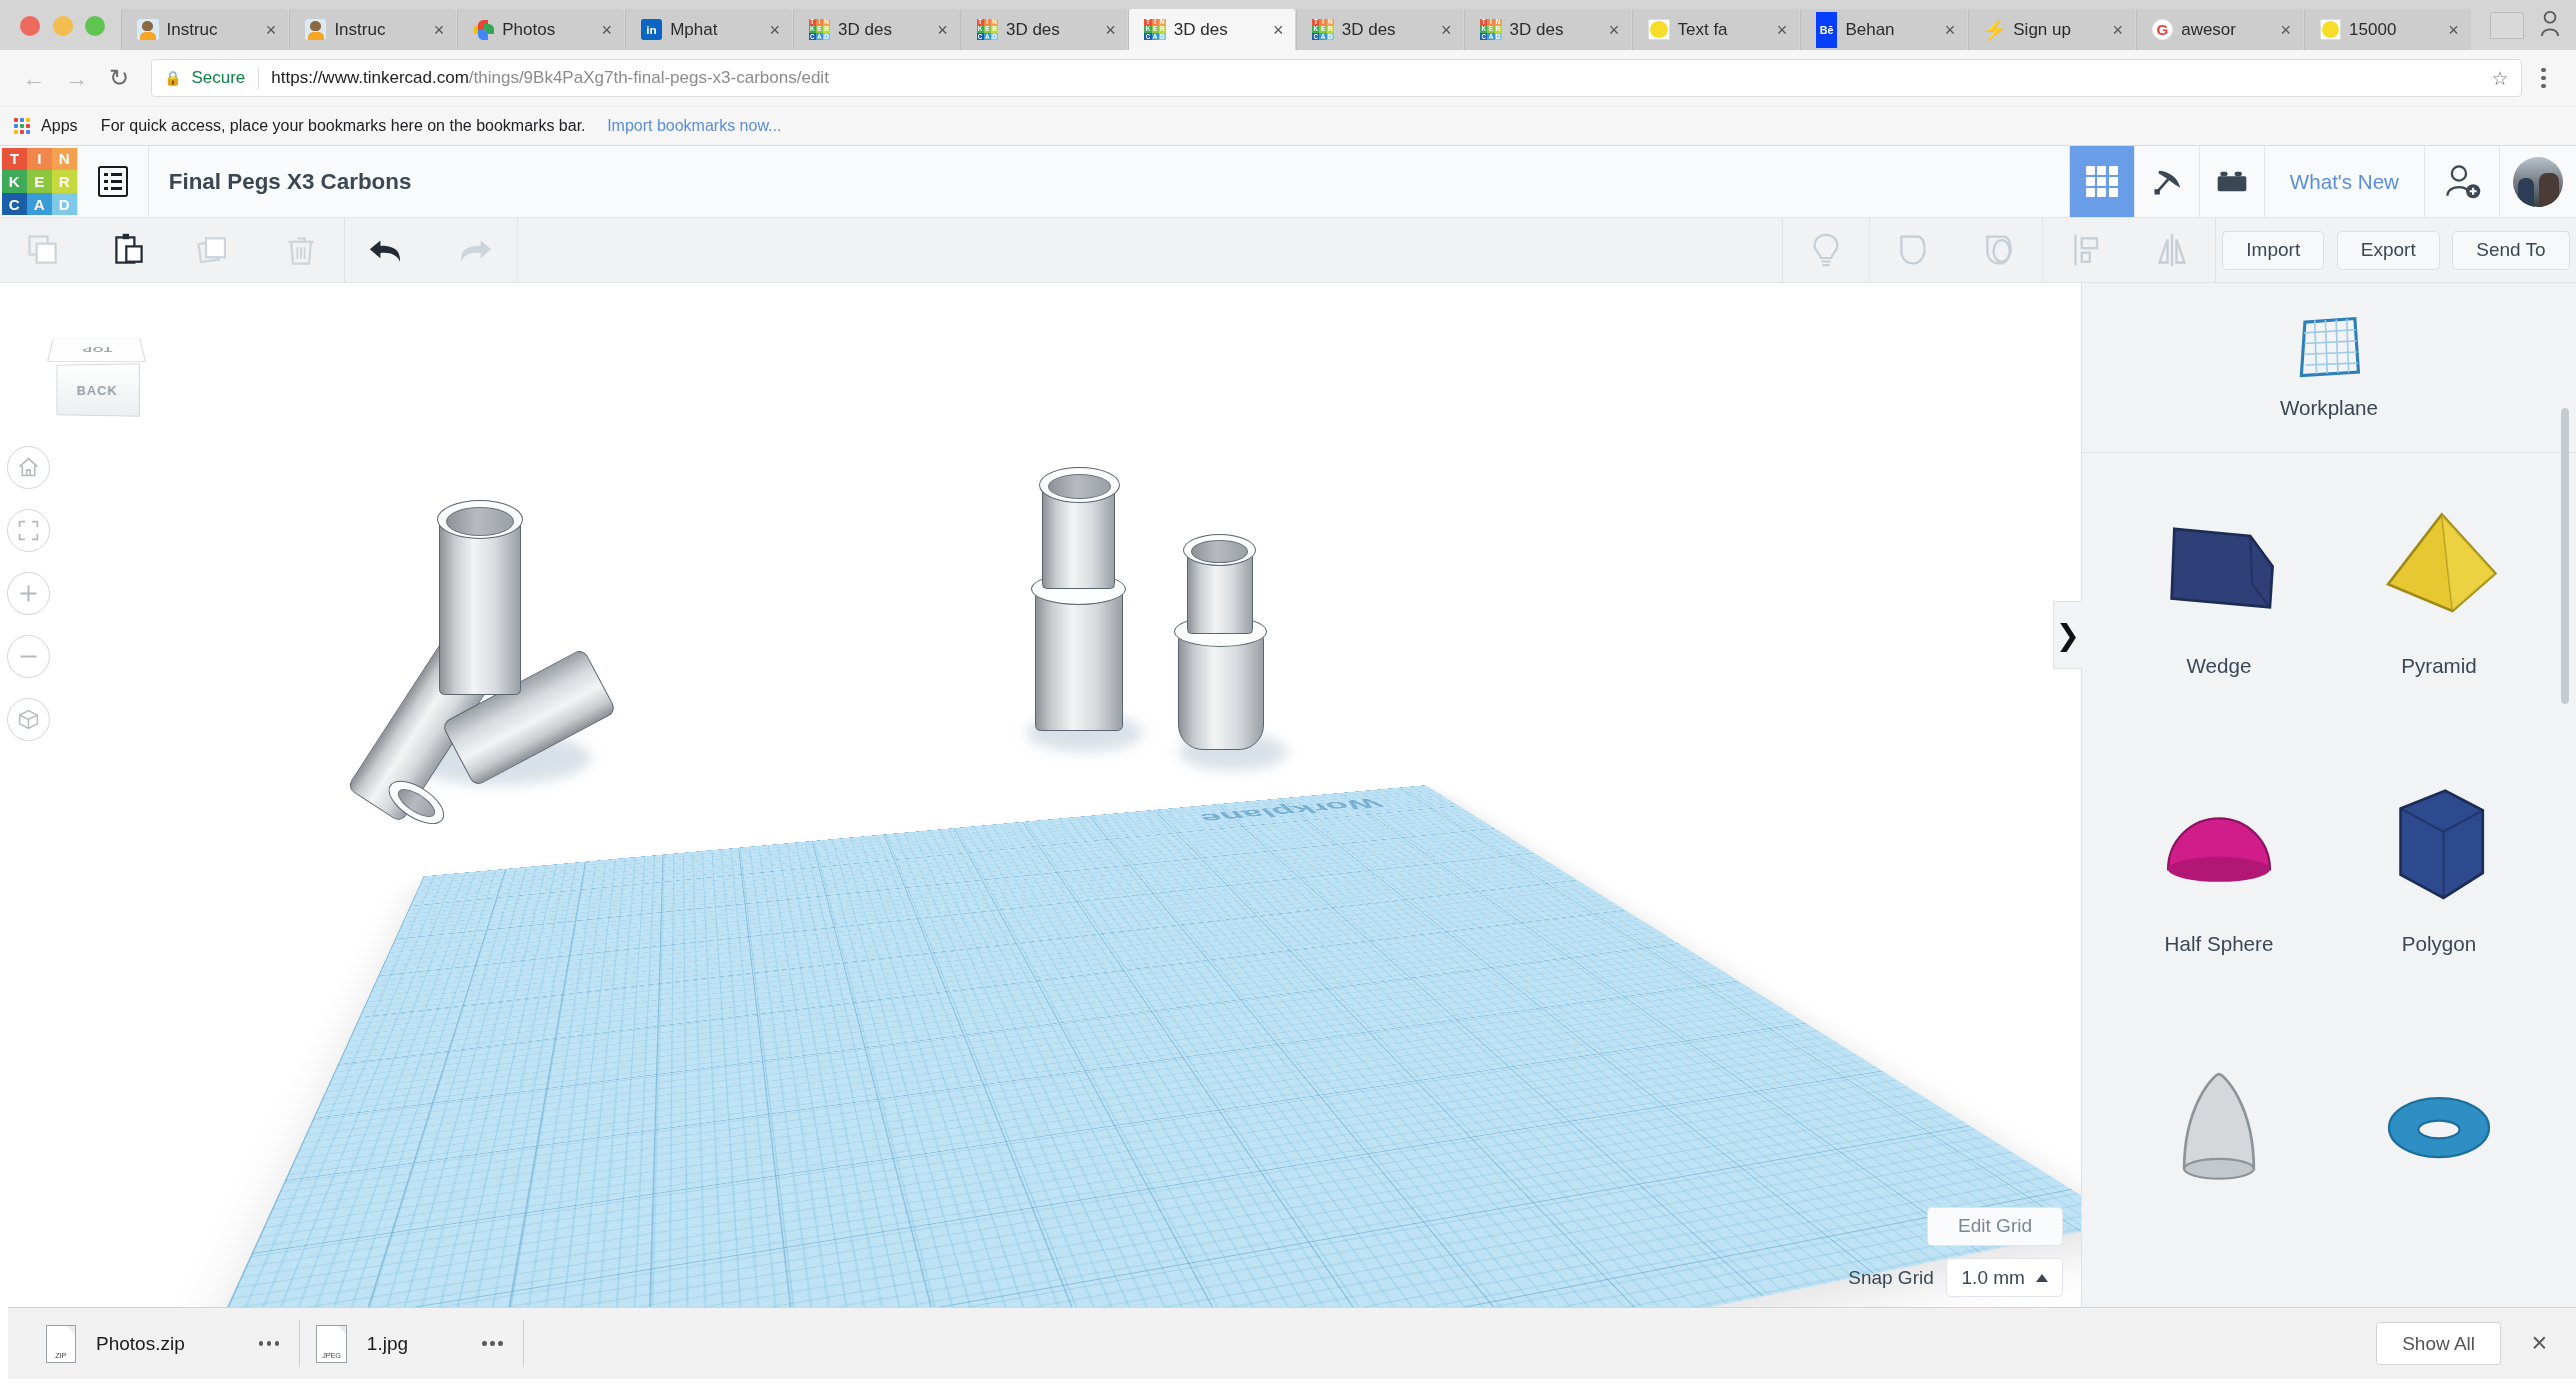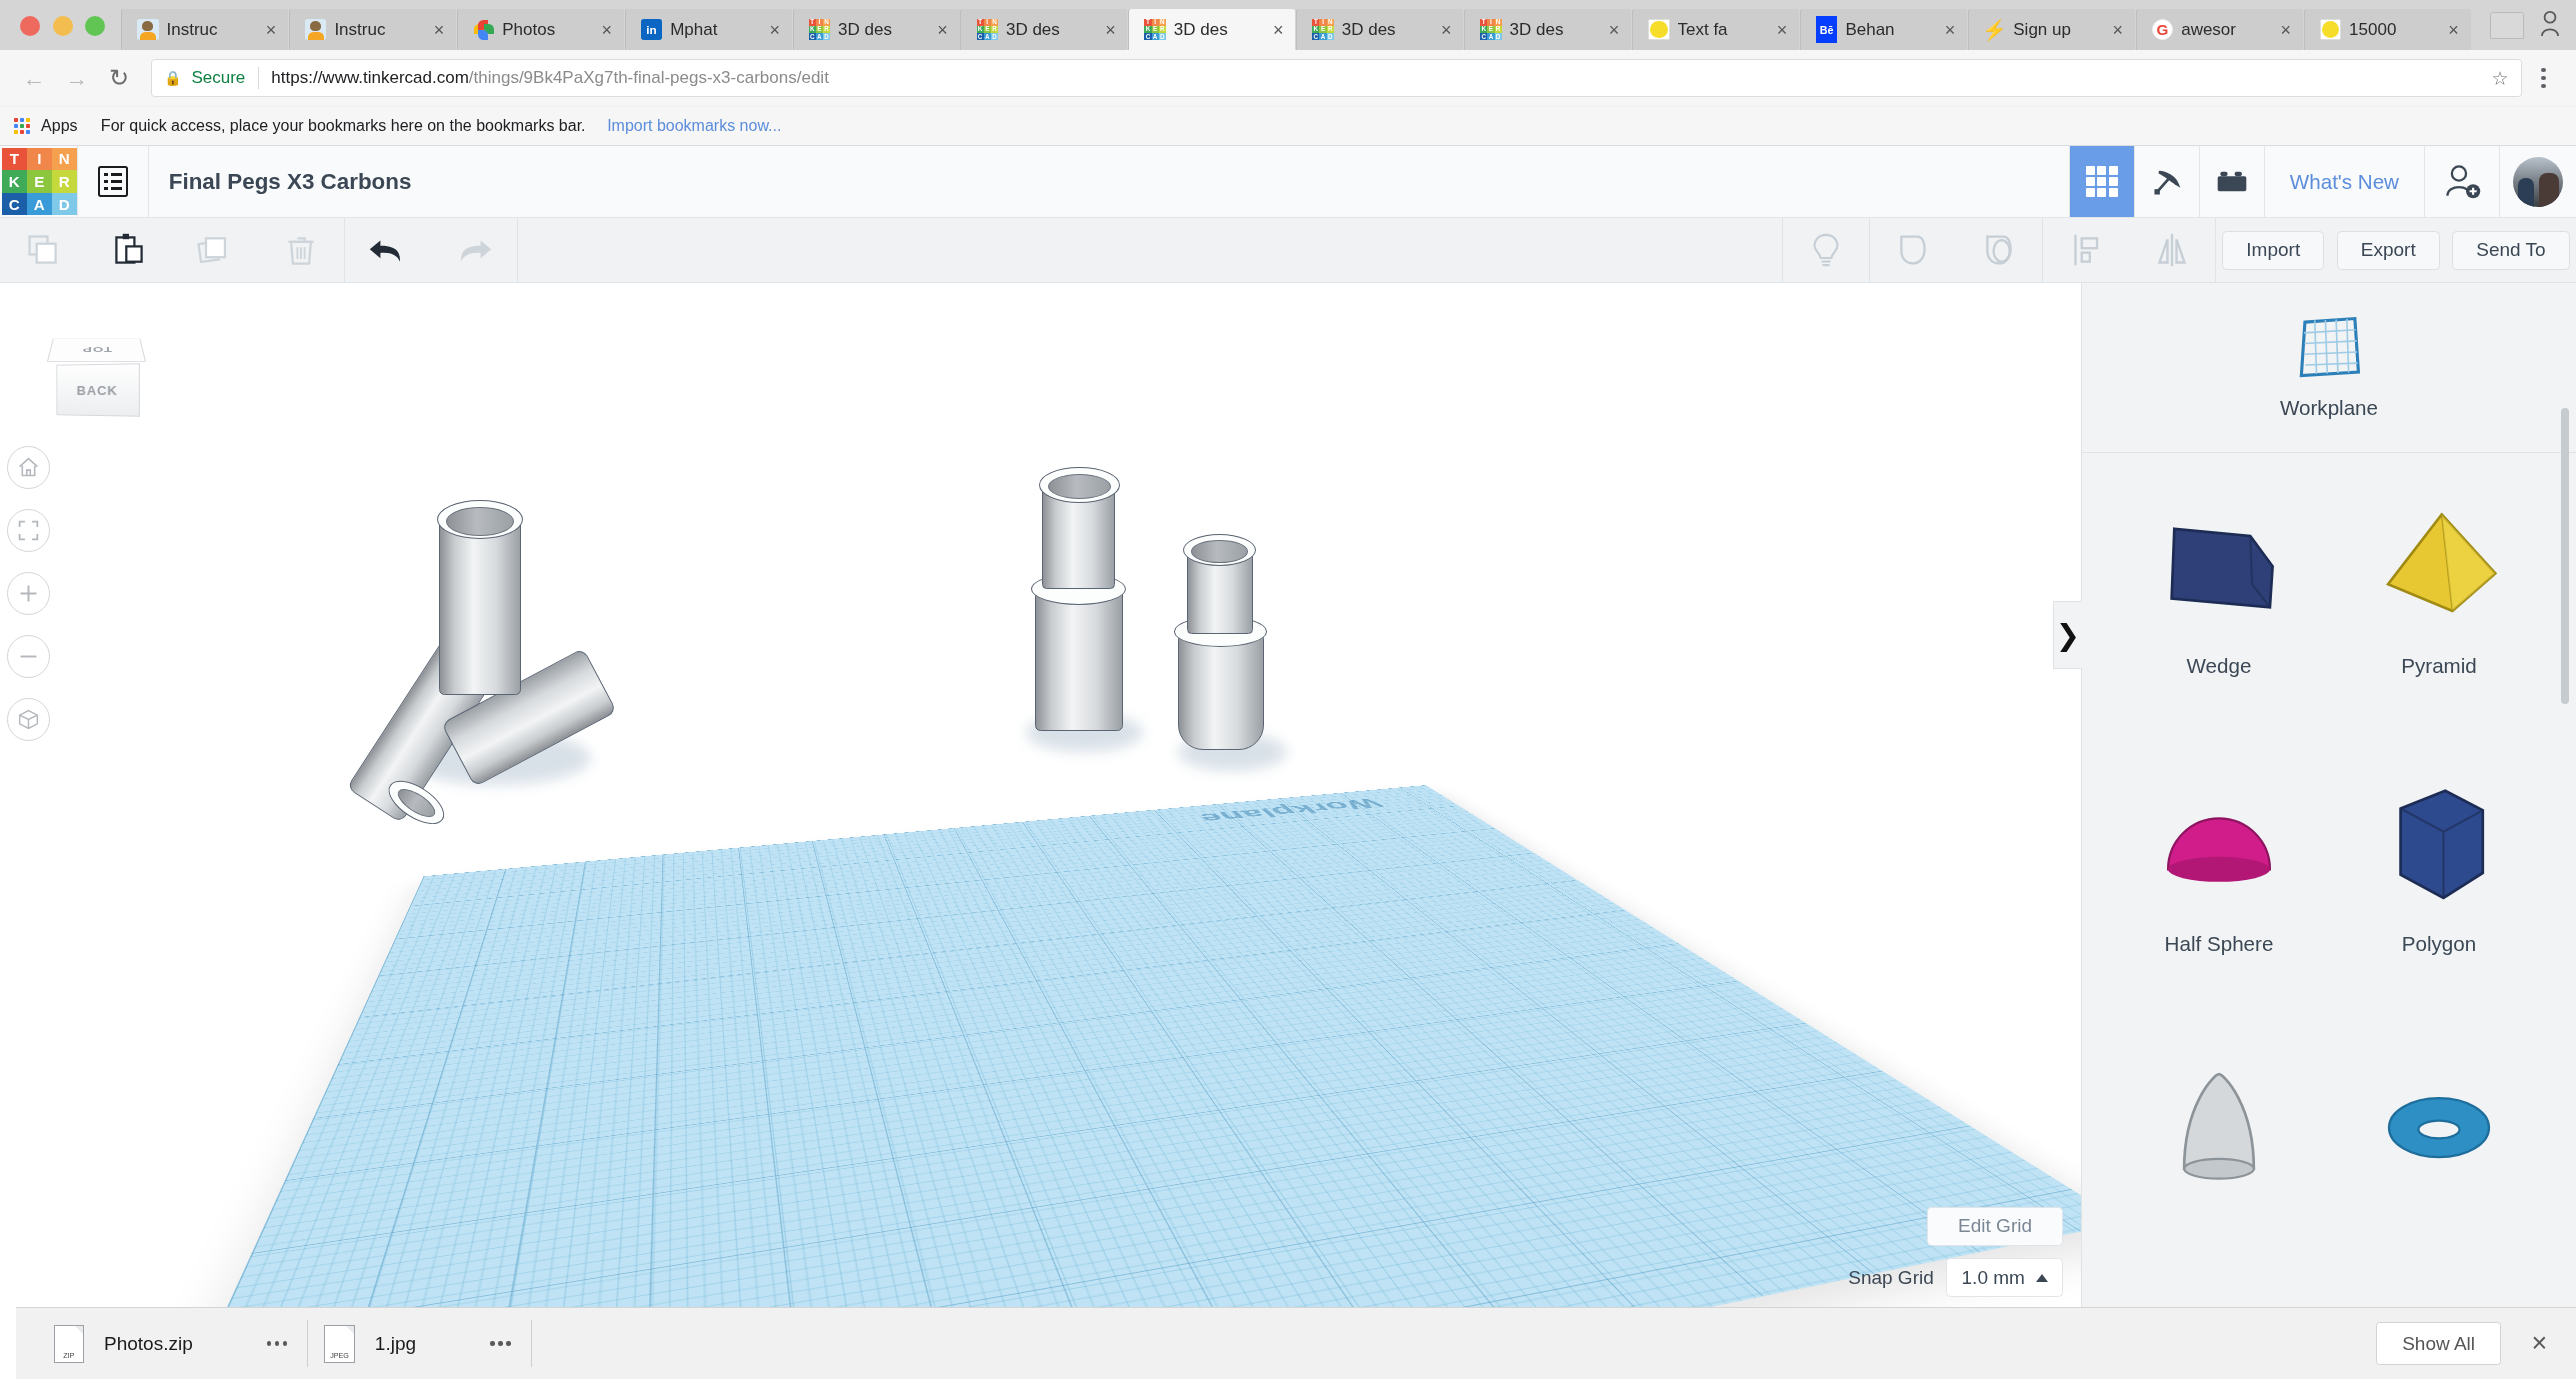--- a/index.html
+++ b/index.html
@@ -43,21 +43,21 @@
   .fav-tink { width: 21.5px; height: 21.5px; display: grid; grid-template-columns: repeat(3,1fr); grid-template-rows: repeat(3,1fr); }
   .fav-tink span { font-size: 6.3px; color: #fff; font-weight: bold; display: flex; align-items: center; justify-content: center; line-height: 1; }
   .fav-inst { width: 21.5px; height: 21.5px; background: #d9eaf5; border-radius: 2.7px; position: relative; overflow: hidden; }
   .fav-inst::before { content: ""; position: absolute; left: 5.4px; top: 2.7px; width: 10.8px; height: 10px; background: #8a6a42; border-radius: 50% 50% 40% 40%; }
   .fav-inst::after { content: ""; position: absolute; left: 2.7px; bottom: 0; width: 16px; height: 8px; background: #f5a623; border-radius: 5.4px 5.4px 0 0; }
   .fav-photos { width: 21.5px; height: 21.5px; position: relative; }
   .fav-photos i { position: absolute; width: 10px; height: 10px; border-radius: 5.4px 0 5.4px 0; display: block; }
   .fav-li { width: 21.5px; height: 21.5px; background: #0a66c2; border-radius: 2.7px; color: #fff; font-size: 11.7px; font-weight: bold; display: flex; align-items: center; justify-content: center; }
   .fav-smile { width: 21.5px; height: 21.5px; background: #fff; border-radius: 1.8px; position: relative; border: 0.9px solid #ddd; }
   .fav-smile .face { position: absolute; inset: 0.9px; border-radius: 50%; background: #f5dd2a; }
-  .fav-be { width: 21.5px; height: 27px; background: #053eff; color: #fff; font-size: 10.8px; font-weight: bold; display: flex; align-items: center; justify-content: center; }
+  .fav-be { width: 21.5px; height: 36px; background: #053eff; color: #fff; font-size: 10.8px; font-weight: bold; display: flex; align-items: center; justify-content: center; }
   .fav-bolt { width: 21.5px; height: 21.5px; display: flex; align-items: center; justify-content: center; color: #2ecc4a; font-size: 20px; line-height: 1; }
   .fav-g { width: 21.5px; height: 21.5px; border-radius: 50%; background: #fff; display: flex; align-items: center; justify-content: center; font-size: 15.2px; font-weight: bold; color: #ea4335; border: 0.9px solid #eee; }
 
   .topbar-right { display: flex; align-items: flex-end; padding: 0 12.5px 10.8px 0; gap: 12.5px; }
   .newtab-btn { width: 34px; height: 27px; border: 0.9px solid #bbb; background: #d9d9d9; border-radius: 2.7px 2.7px 0 0; }
   .profile-pill { width: 27px; height: 30.5px; display: flex; align-items: center; justify-content: center; }
 
   
   .urlbar {
     height: 57px; background: #f6f6f6;
@@ -244,21 +244,21 @@
   .rp-scroll { position: absolute; right: 7.2px; top: 125px; width: 8px; height: 296px; background: #c6cbcf; border-radius: 4.5px; }
   .collapse-tab {
     position: absolute; left: -29px; top: 318px; width: 29px; height: 68px;
     background: #f1f3f4; border: 0.9px solid #e0e3e6; border-right: none;
     display: flex; align-items: center; justify-content: center;
     font-size: 29px; color: #111; line-height: 1;
   }
 
   
   .downloads {
-    position: absolute; left: 16px; right: 0; bottom: 0; height: 72px;
+    position: absolute; left: 8px; right: 0; bottom: 0; height: 72px;
     background: #f1f1f1; border-top: 0.9px solid #d4d4d4;
     display: flex; align-items: center; padding: 0 21.5px; gap: 0;
   }
   .dl-item { display: flex; align-items: center; gap: 20px; padding: 0 20px 0 16px; height: 52px; }
   .dl-name { font-size: 19px; color: #1b1b1b; }
   .dl-more { display: flex; gap: 3.6px; margin-left: 54px; }
   .dl-more i { width: 4.5px; height: 4.5px; border-radius: 50%; background: #5a5a5a; display: block; }
   .dl-sep { width: 0.9px; height: 47px; background: #cfcfcf; }
   .fileicon { width: 30.5px; height: 38px; background: #fff; border: 0.9px solid #9aa0a6; position: relative; display: flex; align-items: flex-end; justify-content: center; }
   .fileicon b { font-size: 7.2px; color: #444; padding-bottom: 1.8px; font-weight: normal; }

